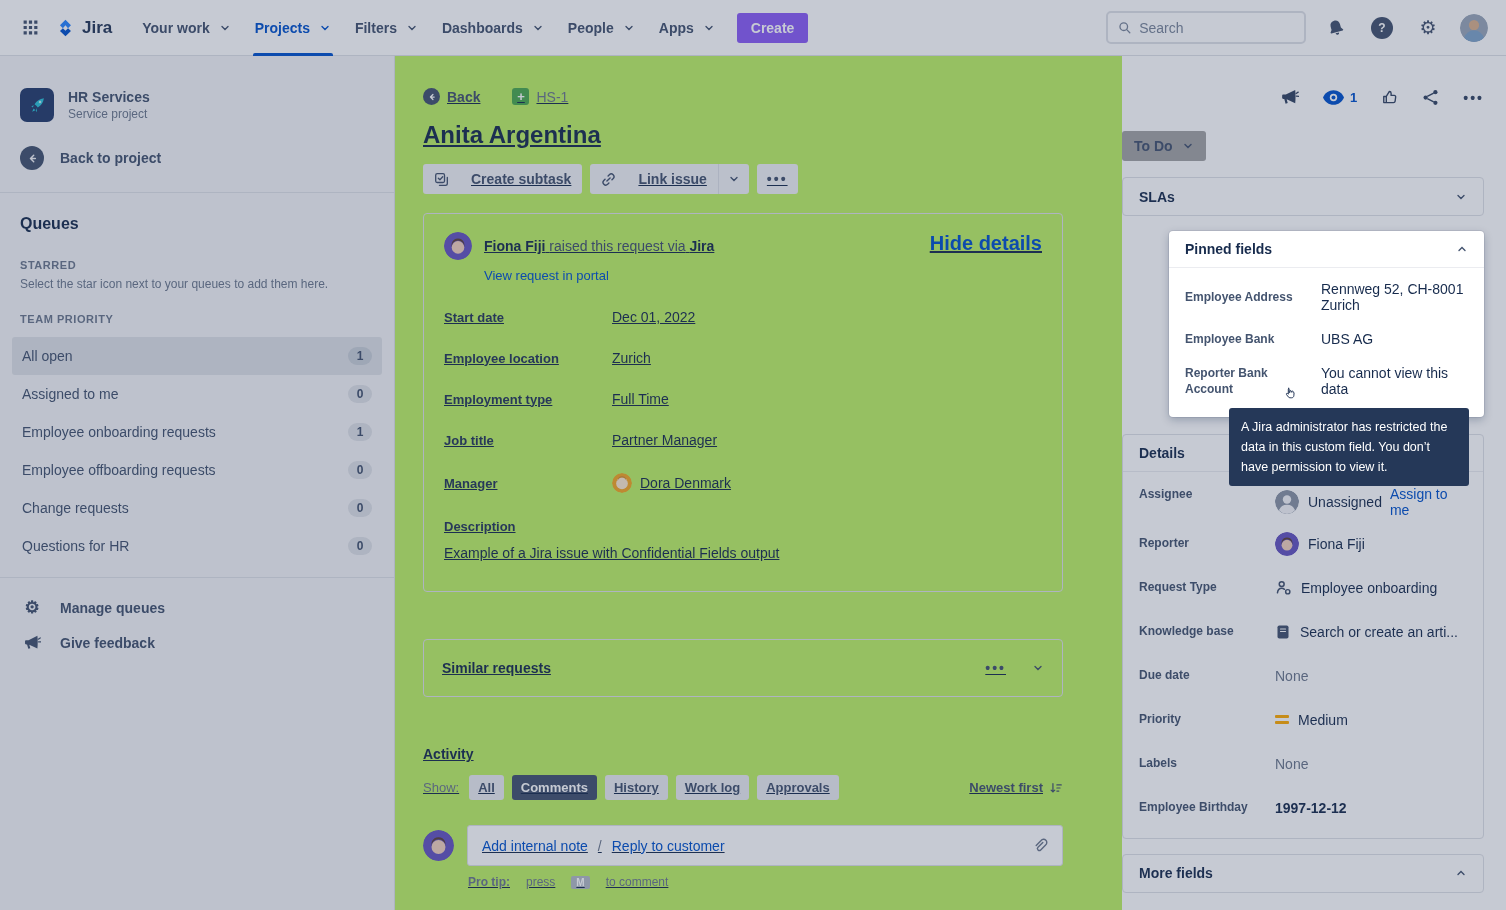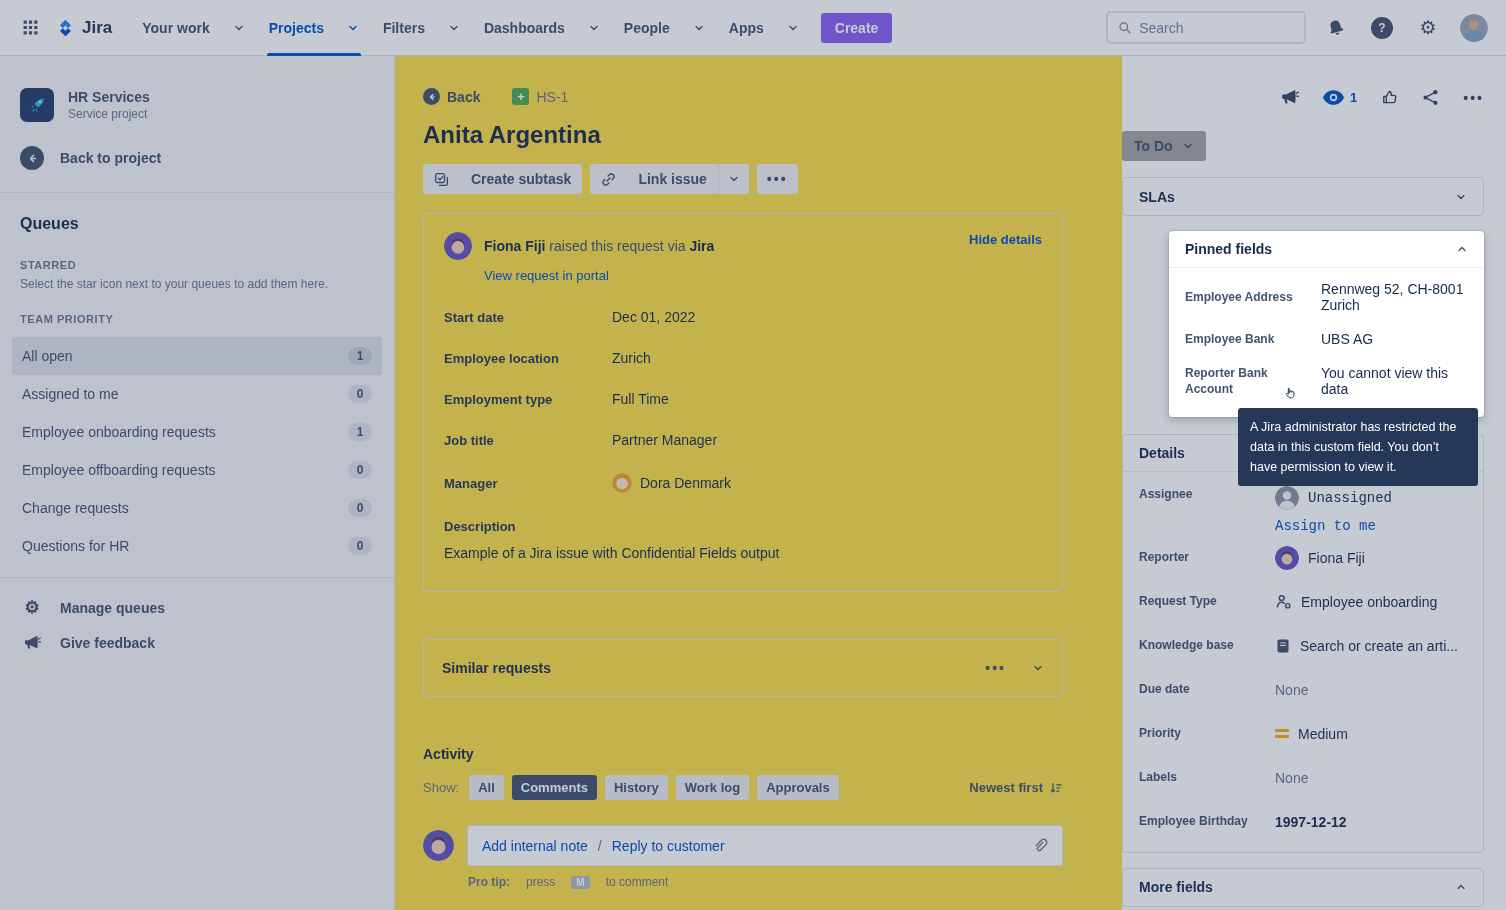--- a/index.html
+++ b/index.html
@@ -6,21 +6,21 @@
   html,body { width:1506px; height:910px; overflow:hidden; }
   body { font-family:"Liberation Sans", sans-serif; color:#172B4D; background:#fff; font-size:14px; }
   button { font-family:inherit; background:none; border:none; cursor:pointer; color:inherit; font-size:inherit; }
 
   
   .topnav { height:56px; background:#fff; border-bottom:1px solid #DFE1E6; display:flex; align-items:center; padding:0 16px 0 14px; position:relative; z-index:10; }
   .icon-btn { display:flex; align-items:center; justify-content:center; width:32px; height:32px; border-radius:4px; color:#42526E; }
   .logo { display:flex; align-items:center; gap:6px; margin:0 18px 0 8px; }
   .logo-text { font-size:17px; font-weight:700; color:#253858; }
   .nav-items { display:flex; align-items:center; height:56px; }
-  .nav-item { display:flex; align-items:center; gap:23px; padding:0 12px; height:56px; font-size:14px; font-weight:600; color:#42526E; position:relative; }
+  .nav-item { display:flex; align-items:center; gap:9px; padding:0 12px; height:56px; font-size:14px; font-weight:600; color:#42526E; position:relative; }
   .nav-item.active { color:#0052CC; }
   .nav-item.active::after { content:""; position:absolute; left:10px; right:10px; bottom:0; height:3px; background:#0052CC; border-radius:2px 2px 0 0; }
   .chev { width:12px; height:12px; }
   .create-btn { background:#8b5cf6; color:#fff; font-weight:700; font-size:14px; padding:7px 14px; border-radius:3px; margin-left:10px; }
   .nav-right { margin-left:auto; display:flex; align-items:center; gap:14px; }
   .search { display:flex; align-items:center; gap:8px; width:200px; height:33px; border:2px solid #DFE1E6; border-radius:5px; padding:0 10px; color:#7A869A; background:#fff; }
   .search input { border:none; outline:none; width:100%; font-size:14px; color:#172B4D; background:transparent; }
   .search input::placeholder { color:#7A869A; }
   .help-circle { width:22px; height:22px; border-radius:50%; background:#42526E; color:#fff; font-size:12px; font-weight:700; display:flex; align-items:center; justify-content:center; }
   .gear-glyph { font-size:19px; line-height:1; color:#42526E; }
@@ -43,39 +43,39 @@
   .queue-list { padding:6px 12px 0; }
   .queue-row { display:flex; align-items:center; justify-content:space-between; padding:10px 10px; border-radius:3px; width:100%; font-size:14px; color:#42526E; text-align:left; }
   .queue-row.selected { background:#DFE1E6; font-weight:400; }
   .q-count { background:#DFE1E6; color:#42526E; font-size:12px; font-weight:700; min-width:24px; text-align:center; padding:2px 8px; border-radius:10px; }
   .queue-row.selected .q-count { background:#C9CFD8; }
   .side-foot { margin-top:10px; }
   .side-foot .side-link { padding:9px 20px; }
   .mq-ic { width:24px; display:flex; justify-content:center; color:#42526E; }
 
   
-  .center { width:727px; min-width:727px; padding:0 59px 0 28px; background:#fde047; }
+  .center { width:727px; min-width:727px; padding:0 59px 0 28px; background:#bef264;text-decoration:underline; }
   .crumb-row { margin-top:32px; display:flex; align-items:center; gap:10px; }
   .crumb-back { display:flex; align-items:center; gap:7px; font-size:14px; font-weight:600; color:#42526E; }
   .key-chip { display:flex; align-items:center; gap:7px; margin-left:22px; color:#6B778C; font-size:14px; font-weight:500; }
   .type-icon { width:17px; height:17px; border-radius:3px; background:#4BA94E; color:#fff; display:flex; align-items:center; justify-content:center; font-size:13px; font-weight:700; line-height:1; }
   .issue-title { margin-top:16px; font-size:24px; font-weight:600; color:#172B4D; }
   .toolbar { margin-top:15px; display:flex; align-items:center; gap:8px; }
   .tb-btn { display:flex; align-items:center; gap:22px; background:#F0F1F4; color:#42526E; font-weight:600; font-size:14px; padding:7px 11px; border-radius:3px; }
   .tb-group { display:flex; align-items:stretch; }
   .tb-group .tb-btn:first-child { border-radius:3px 0 0 3px; }
   .tb-caret { background:#F0F1F4; border-radius:0 3px 3px 0; border-left:1px solid #DCDFE5; display:flex; align-items:center; padding:0 9px; color:#42526E; }
   .tb-more { background:#F0F1F4; border-radius:3px; padding:7px 10px; color:#42526E; font-weight:700; letter-spacing:1px; }
 
   .req-card { margin-top:19px; border:1px solid #DFE1E6; border-radius:4px; padding:18px 20px 30px; }
   .req-head { display:flex; align-items:flex-start; }
   .req-who { display:flex; align-items:center; gap:12px; }
   .req-line { font-size:14px; color:#42526E; }
   .req-line b { color:#172B4D; font-weight:700; }
-  .hide-link { margin-left:auto; color:#0052CC; font-weight:600; font-size:13px; }
+  .hide-link { margin-left:auto; color:#0052CC; font-weight:600; font-size:20px; }
   .portal-link { display:inline-block; margin:8px 0 0 40px; color:#0052CC; font-size:13px; }
   .fields { margin-top:26px; display:flex; flex-direction:column; gap:25px; }
   .f-row { display:flex; align-items:center; }
   .f-label { width:168px; min-width:168px; font-size:13px; font-weight:700; color:#253858; }
   .f-value { font-size:14px; color:#172B4D; display:flex; align-items:center; gap:8px; }
   .desc-label { margin-top:26px; font-size:13px; font-weight:700; color:#253858; }
   .desc-text { margin-top:11px; font-size:14px; color:#172B4D; }
 
   .similar-card { margin-top:47px; border:1px solid #DFE1E6; border-radius:4px; height:58px; display:flex; align-items:center; padding:0 18px; }
   .similar-title { font-size:14px; font-weight:700; color:#172B4D; }
@@ -119,30 +119,30 @@
   .p-value { font-size:14px; color:#172B4D; }
 
   .details-card { margin-top:17px; }
   .details-card .r-card-head { border-bottom:1px solid #EBECF0; }
   .d-rows { padding:6px 0 8px; }
   .d-row { display:flex; align-items:center; min-height:44px; padding:2px 16px; }
   .d-row.top { align-items:flex-start; padding-top:8px; }
   .d-label { width:122px; min-width:122px; font-size:12px; font-weight:700; color:#44546F; line-height:1.35; margin-right:14px; }
   .d-value { font-size:14px; color:#172B4D; display:flex; align-items:center; gap:9px; }
   .d-value.muted { color:#6B778C; }
-  .d-col { display:flex; flex-direction:column; gap:8px;font-family:Liberation Mono, monospace; }
+  .d-col { display:flex; flex-direction:row; gap:8px; }
   .assign-link { color:#0052CC; font-size:14px; text-align:left; }
   .kb-text { white-space:nowrap; overflow:hidden; text-overflow:ellipsis; max-width:178px; }
   .prio-ic { display:flex; flex-direction:column; gap:3px; }
   .prio-ic i { display:block; width:14px; height:3px; border-radius:1px; background:#FFAB00; }
   .more-card { margin-top:12px; }
 
   
   .dim { position:fixed; inset:0; background:rgba(43,59,94,.27); z-index:50; pointer-events:none; }
-  .tooltip { position:absolute; left:116px; top:352px; width:240px; background:#253858; color:#fff;
+  .tooltip { position:absolute; left:107px; top:352px; width:240px; background:#253858; color:#fff;
              font-size:12.5px; line-height:1.6; padding:9px 12px; border-radius:3px; z-index:61; }
   .cursor { position:absolute; left:160px; top:329px; z-index:62; }
 
   .avatar { border-radius:50%; display:block; }
 </style>
 </head>
 <body>
 
 <nav class="topnav">
   <button class="icon-btn">

